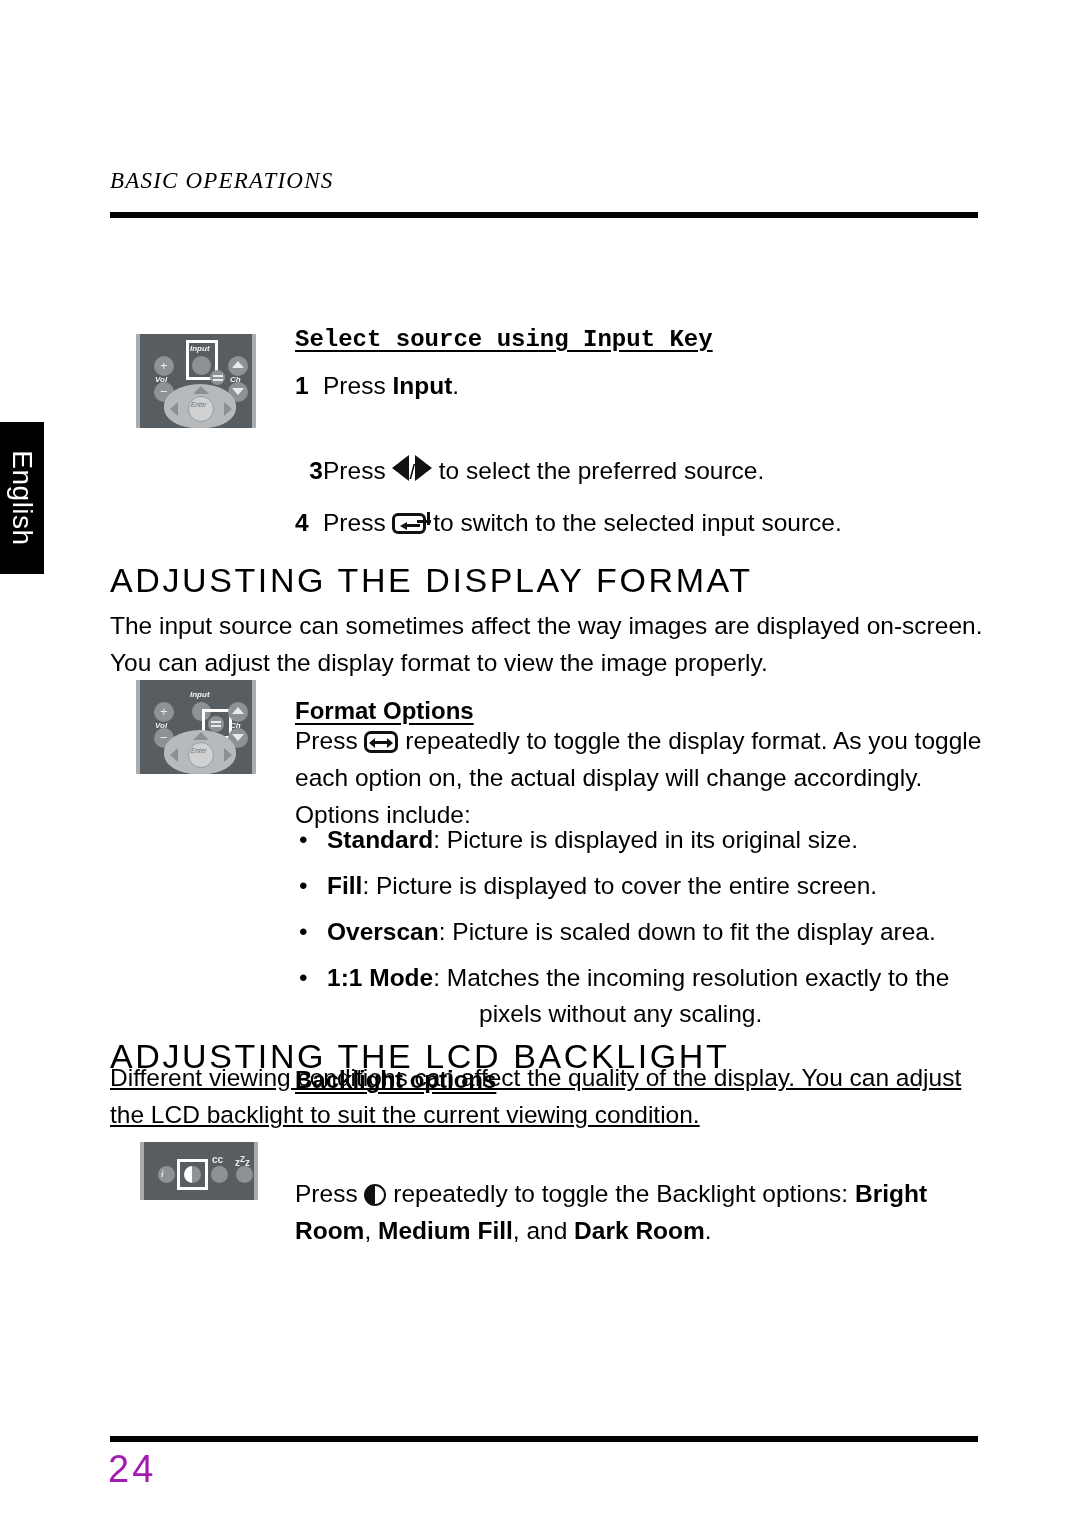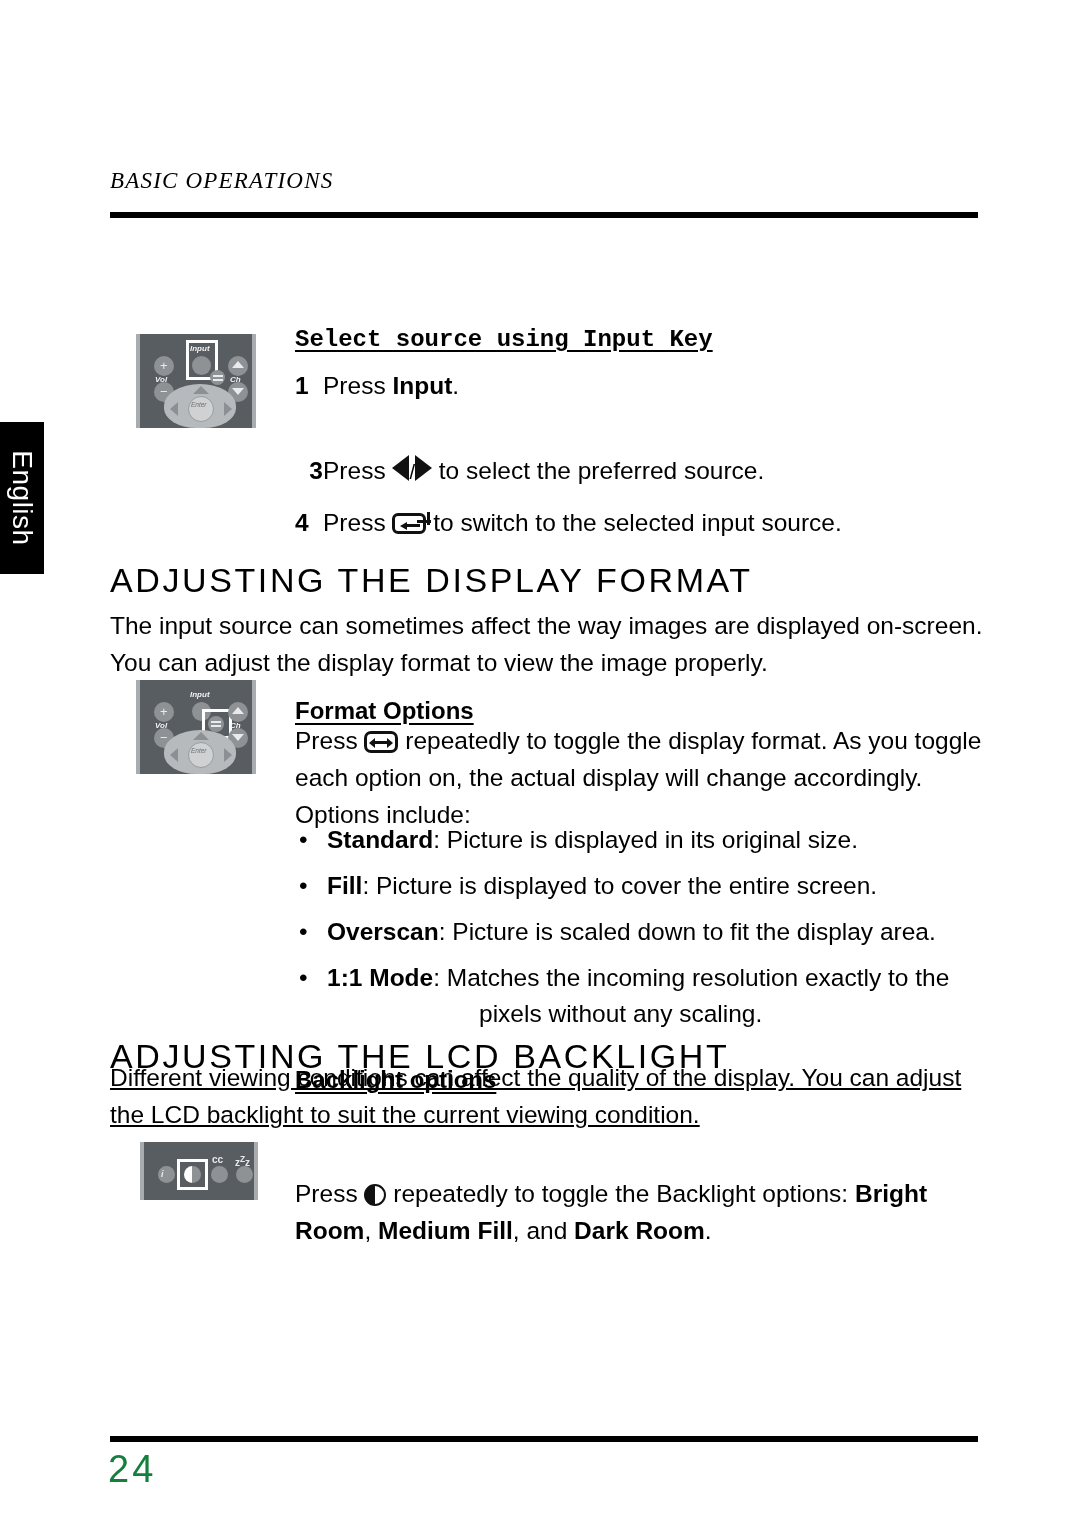--- a/index.html
+++ b/index.html
@@ -70,21 +70,21 @@
     width: 868px;
     height: 6px;
     background: #000;
   }
   .page-number {
     position: absolute;
     left: 108px;
     top: 1448px;
     font-size: 38px;
     letter-spacing: 3px;
-    color: #15803d;
+    color: #a21caf;
   }
 
   .title-main {
     position: absolute;
     left: 113px;
     top: 277px;
     font-size: 33px;
     font-weight: bold;
     font-style: italic;
     letter-spacing: 0px;

